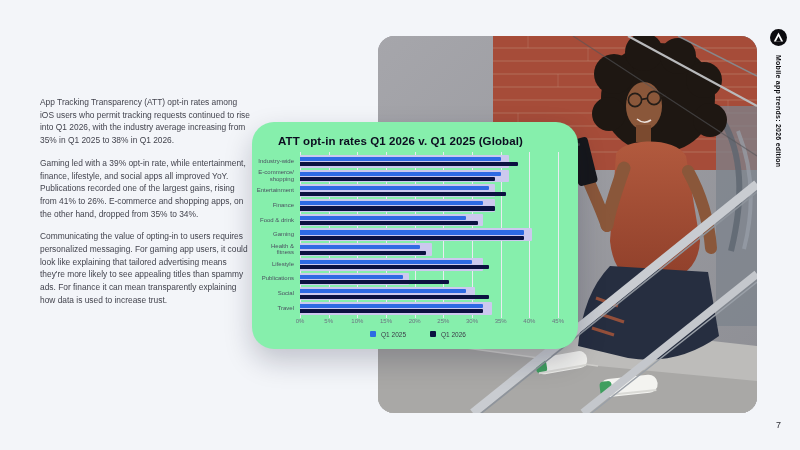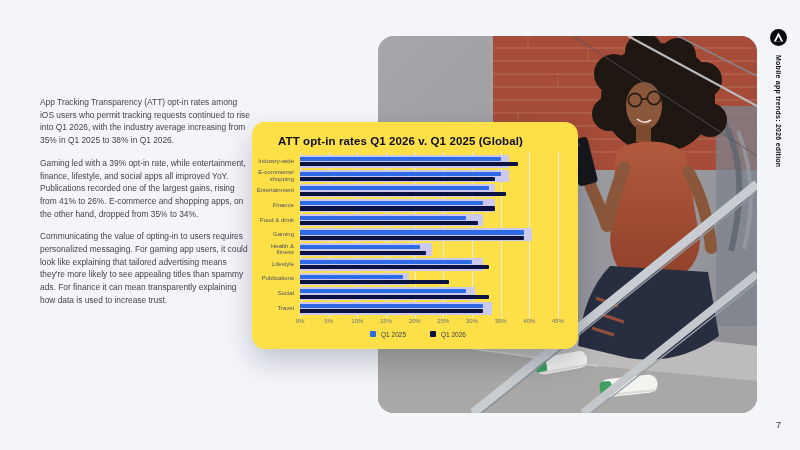--- a/index.html
+++ b/index.html
@@ -32,22 +32,22 @@
     overflow: hidden;
     background: #9a9aa0;
   }
   .photo svg { display:block; width:100%; height:100%; }
 
   
   .card {
     position: absolute;
     left: 252px; top: 122px;
     width: 326px; height: 227px;
-    background: #fde047;
-    border-radius: 13px;
+    background: #86efac;
+    border-radius: 22px;
     box-shadow: 0 12px 28px rgba(15,18,45,.22);
     padding: 13px 20px 0 26px;
     z-index: 5;
   }
   .chart-title {
     font-size: 11.5px;
     font-weight: 700;
     color: #0c0d20;
     letter-spacing: .1px;
   }

